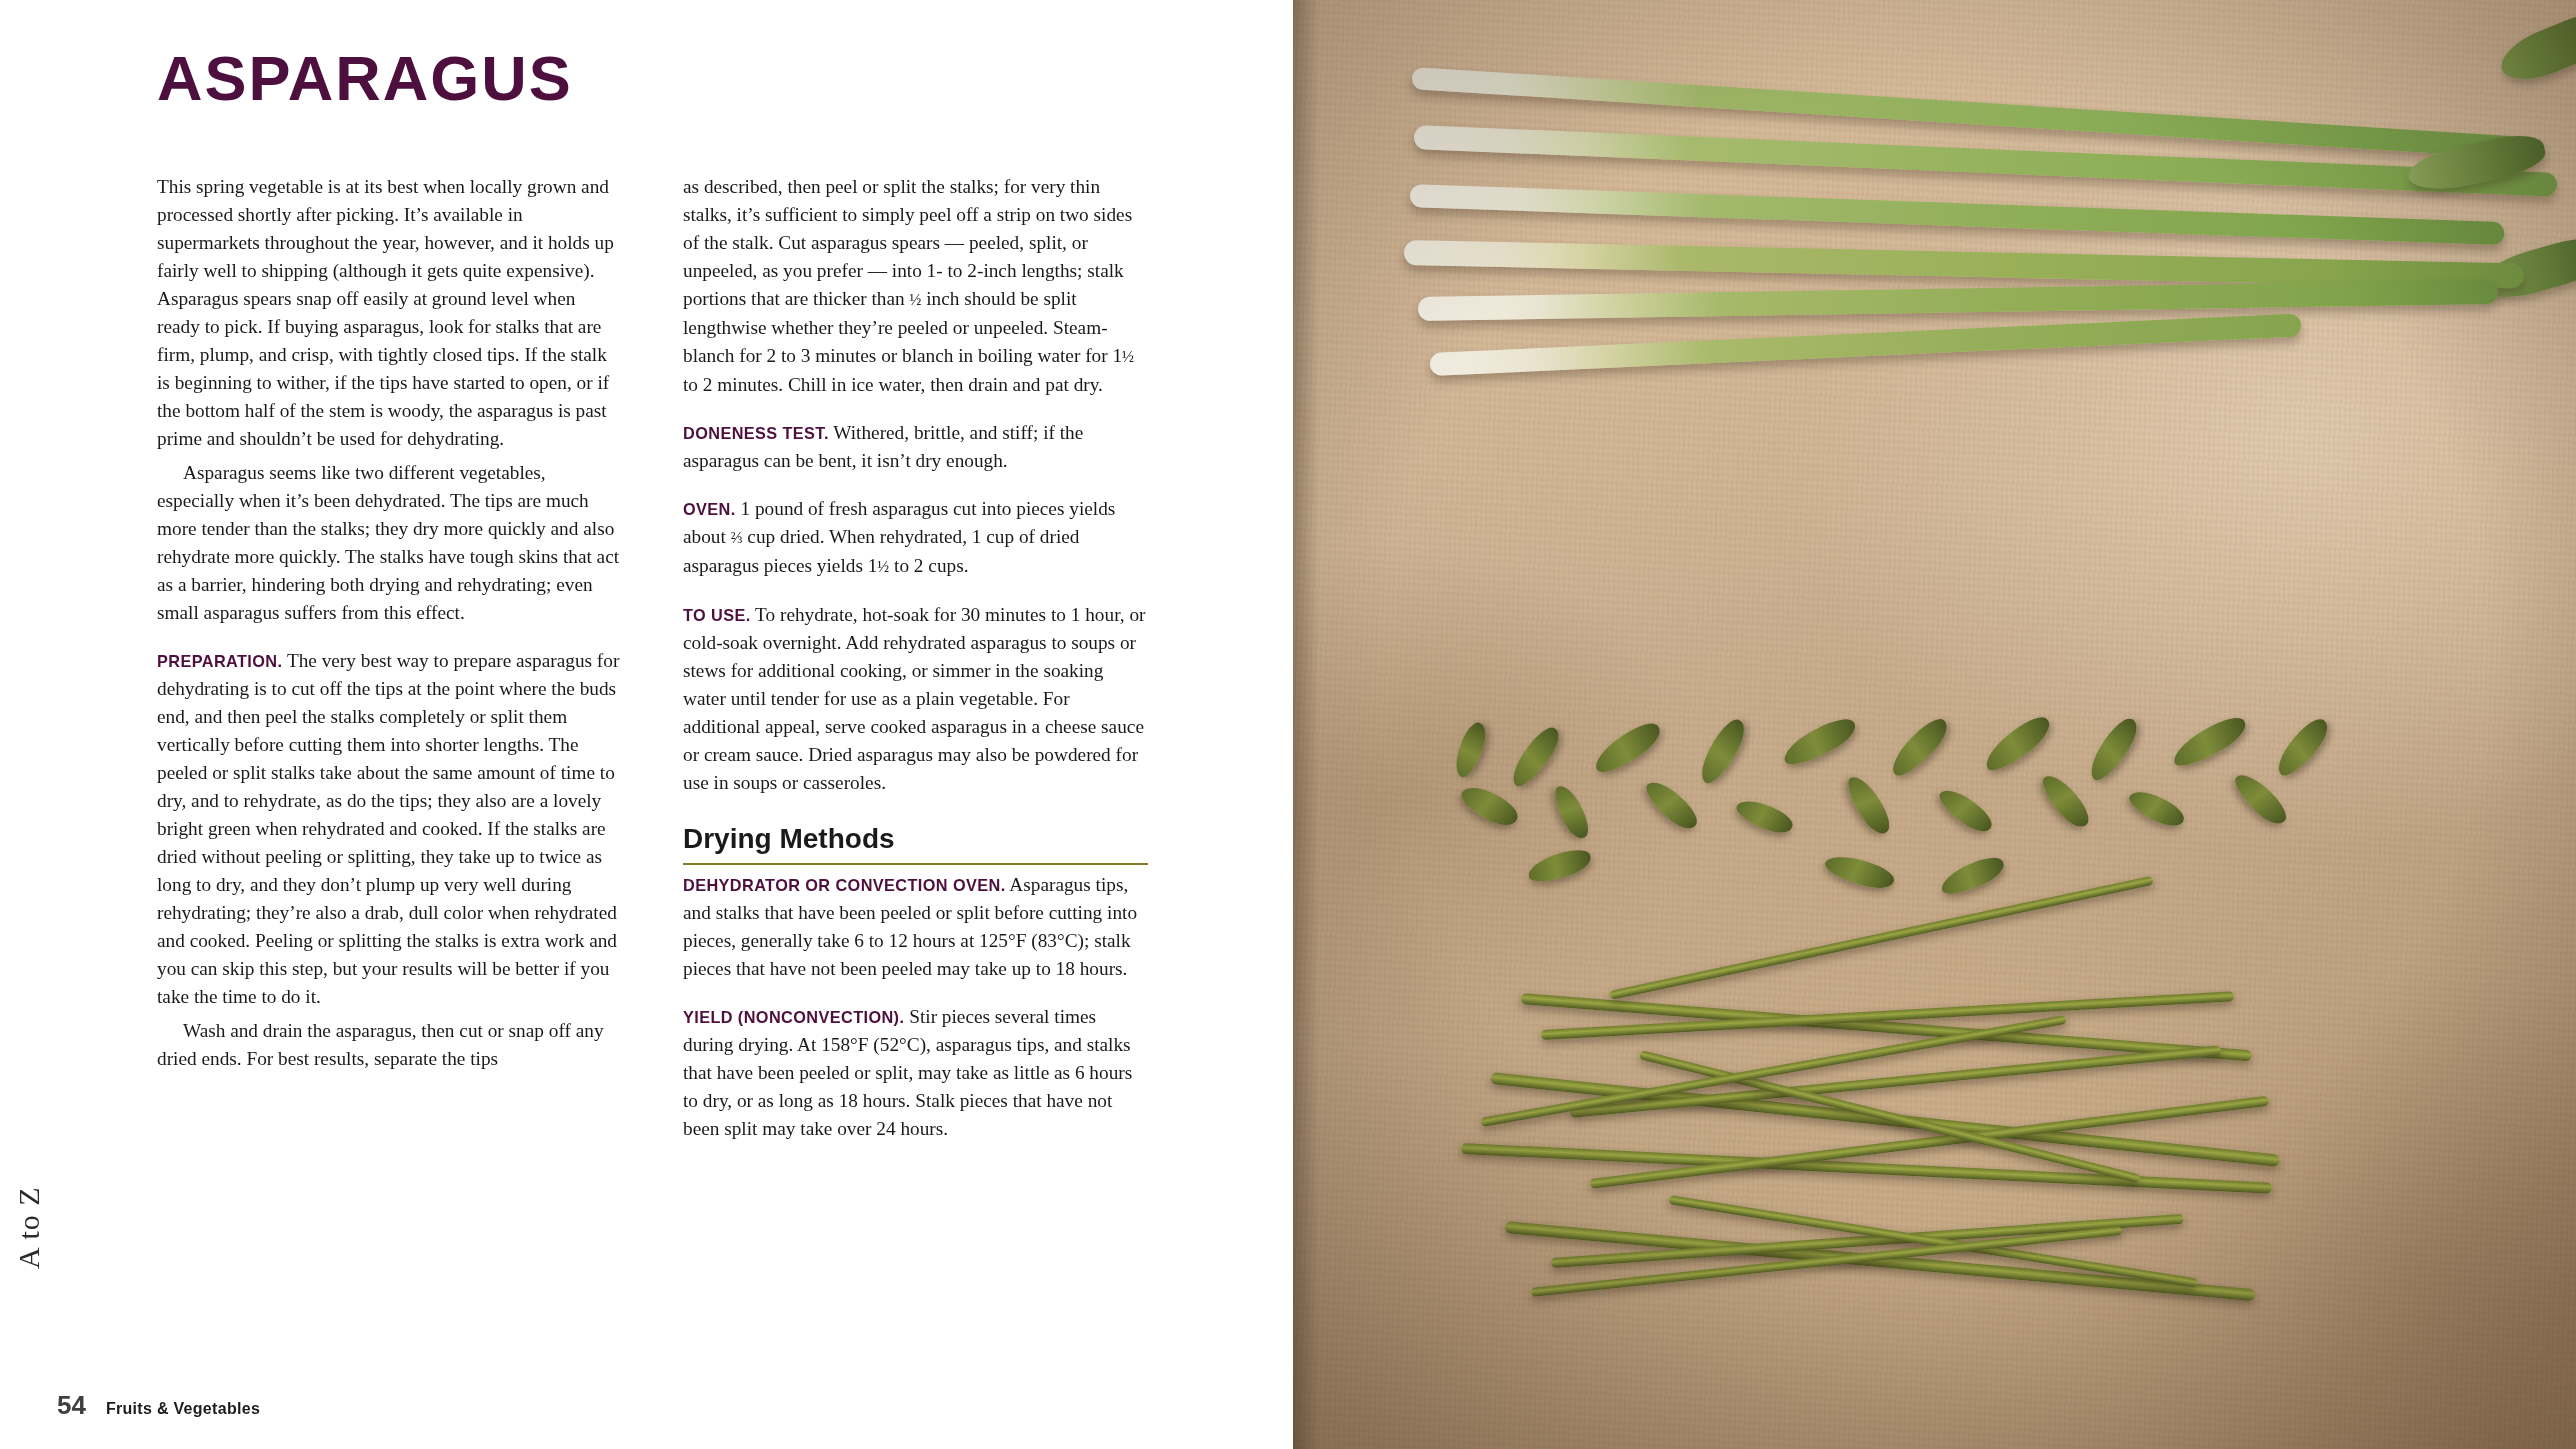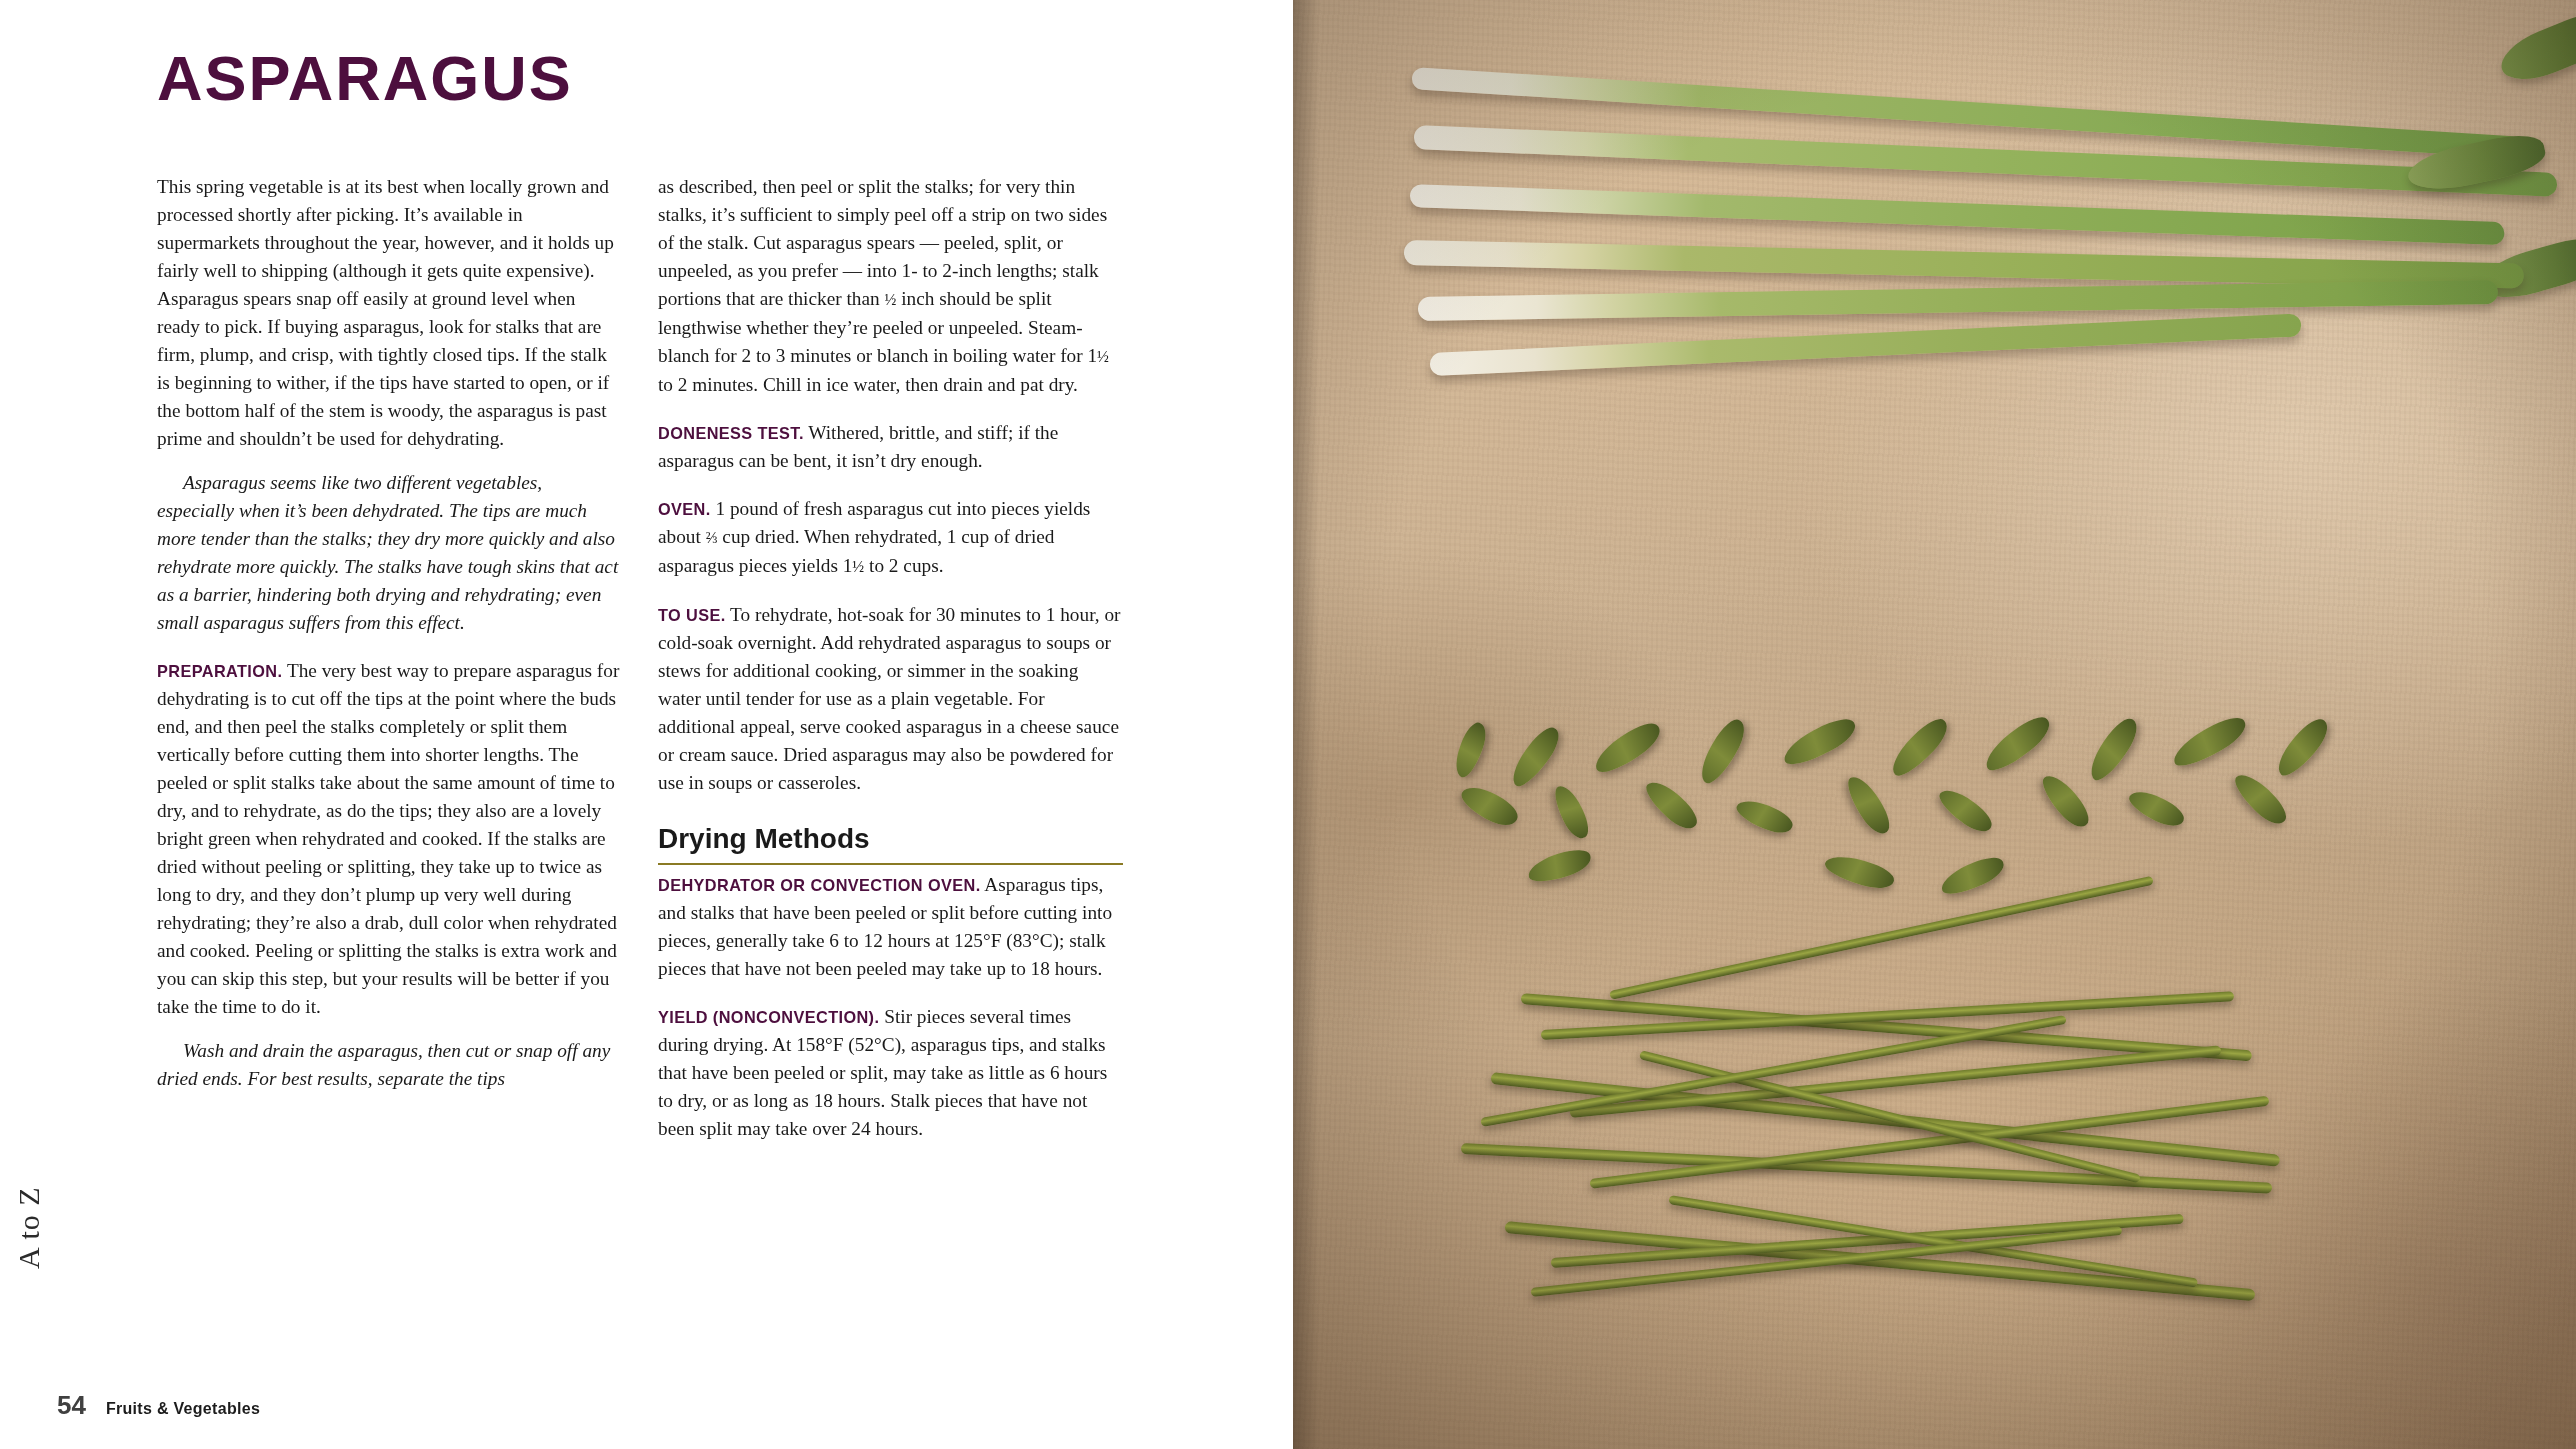--- a/index.html
+++ b/index.html
@@ -71,40 +71,39 @@
     color: #4d0f3e;
     margin: 0;
     line-height: 1;
   }
   .columns {
     position: absolute;
     left: 157px;
     top: 173px;
     width: 991px;
     display: flex;
-    gap: 36px;
+    gap: 61px;
   }
   .col {
     width: 465px;
   }
   .col p {
     margin: 0;
     font-family: "Liberation Serif", serif;
     font-size: 19.3px;
     line-height: 28px;
     color: #1a1a1a;
     text-align: left;
     hyphens: none;
   }
   .col p.indent {
     text-indent: 26px;
   }
   .col p + p {
-    margin-top: 16px;
-    font-style: italic;
+    margin-top: 6px;
   }
   .gap {
     height: 20px;
   }
   .runin {
     font-family: Liberation Sans, sans-serif;
     font-weight: bold;
     font-size: 16.3px;
     letter-spacing: 0.4px;
     color: #4d0f3e;

